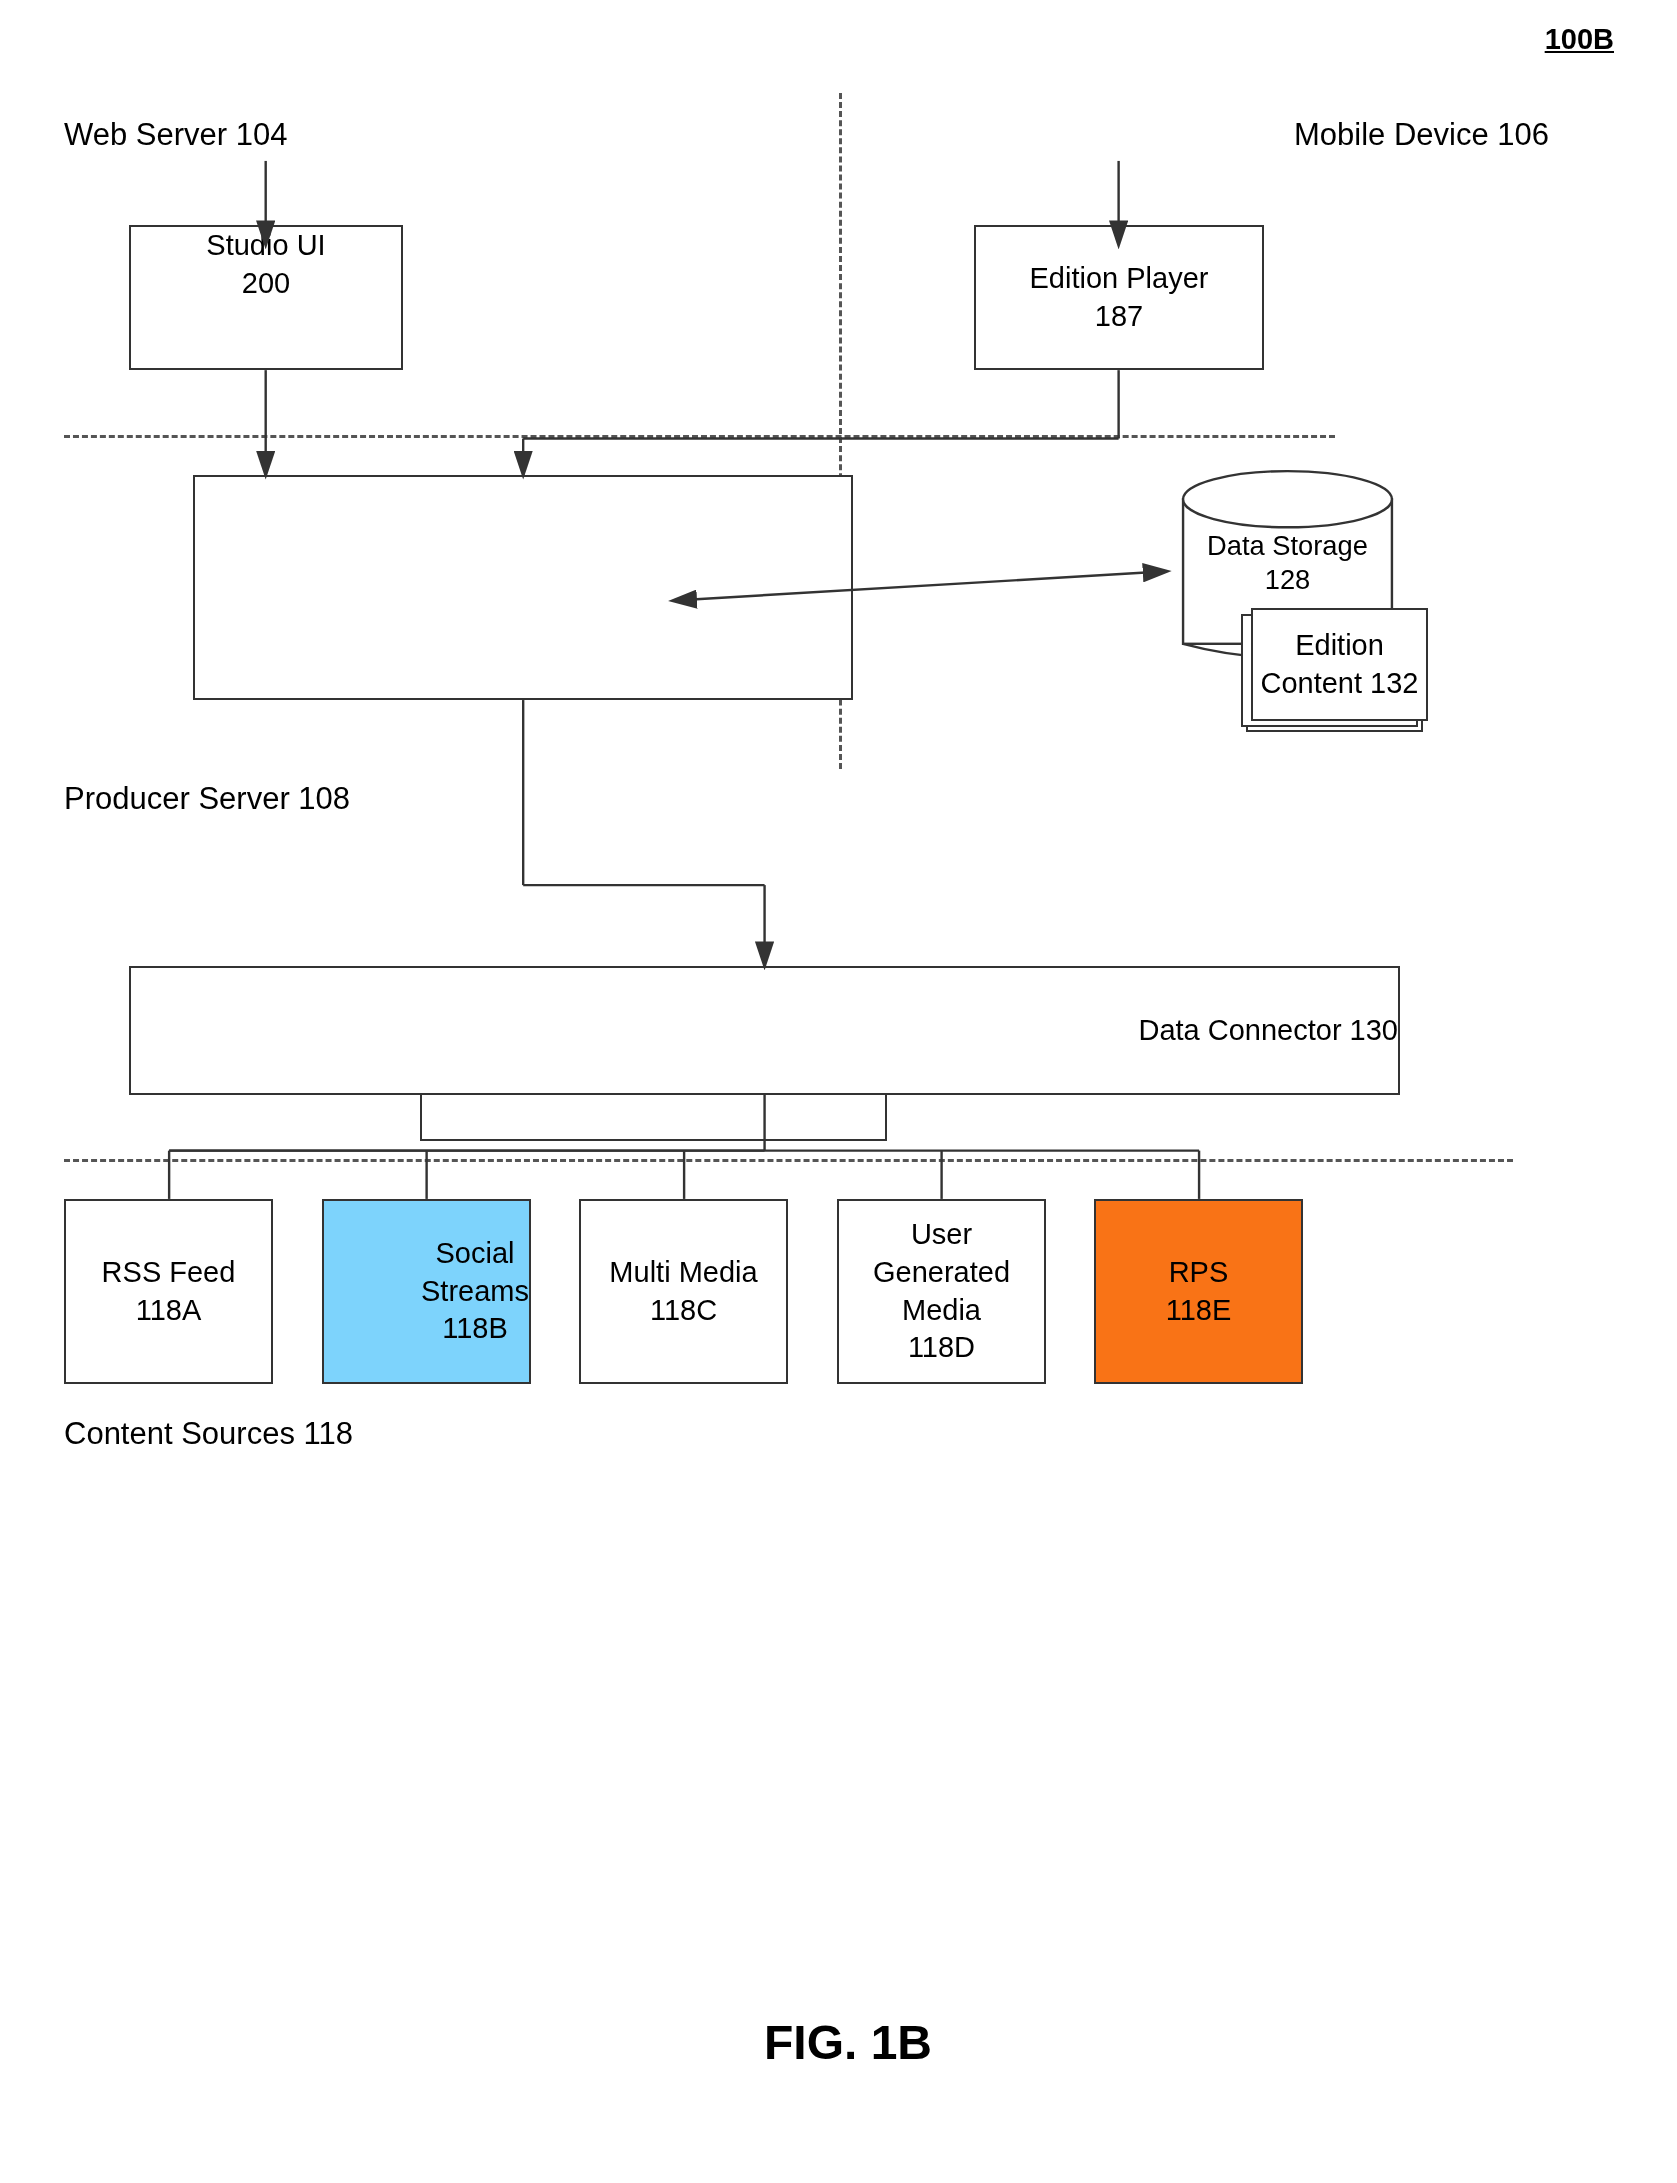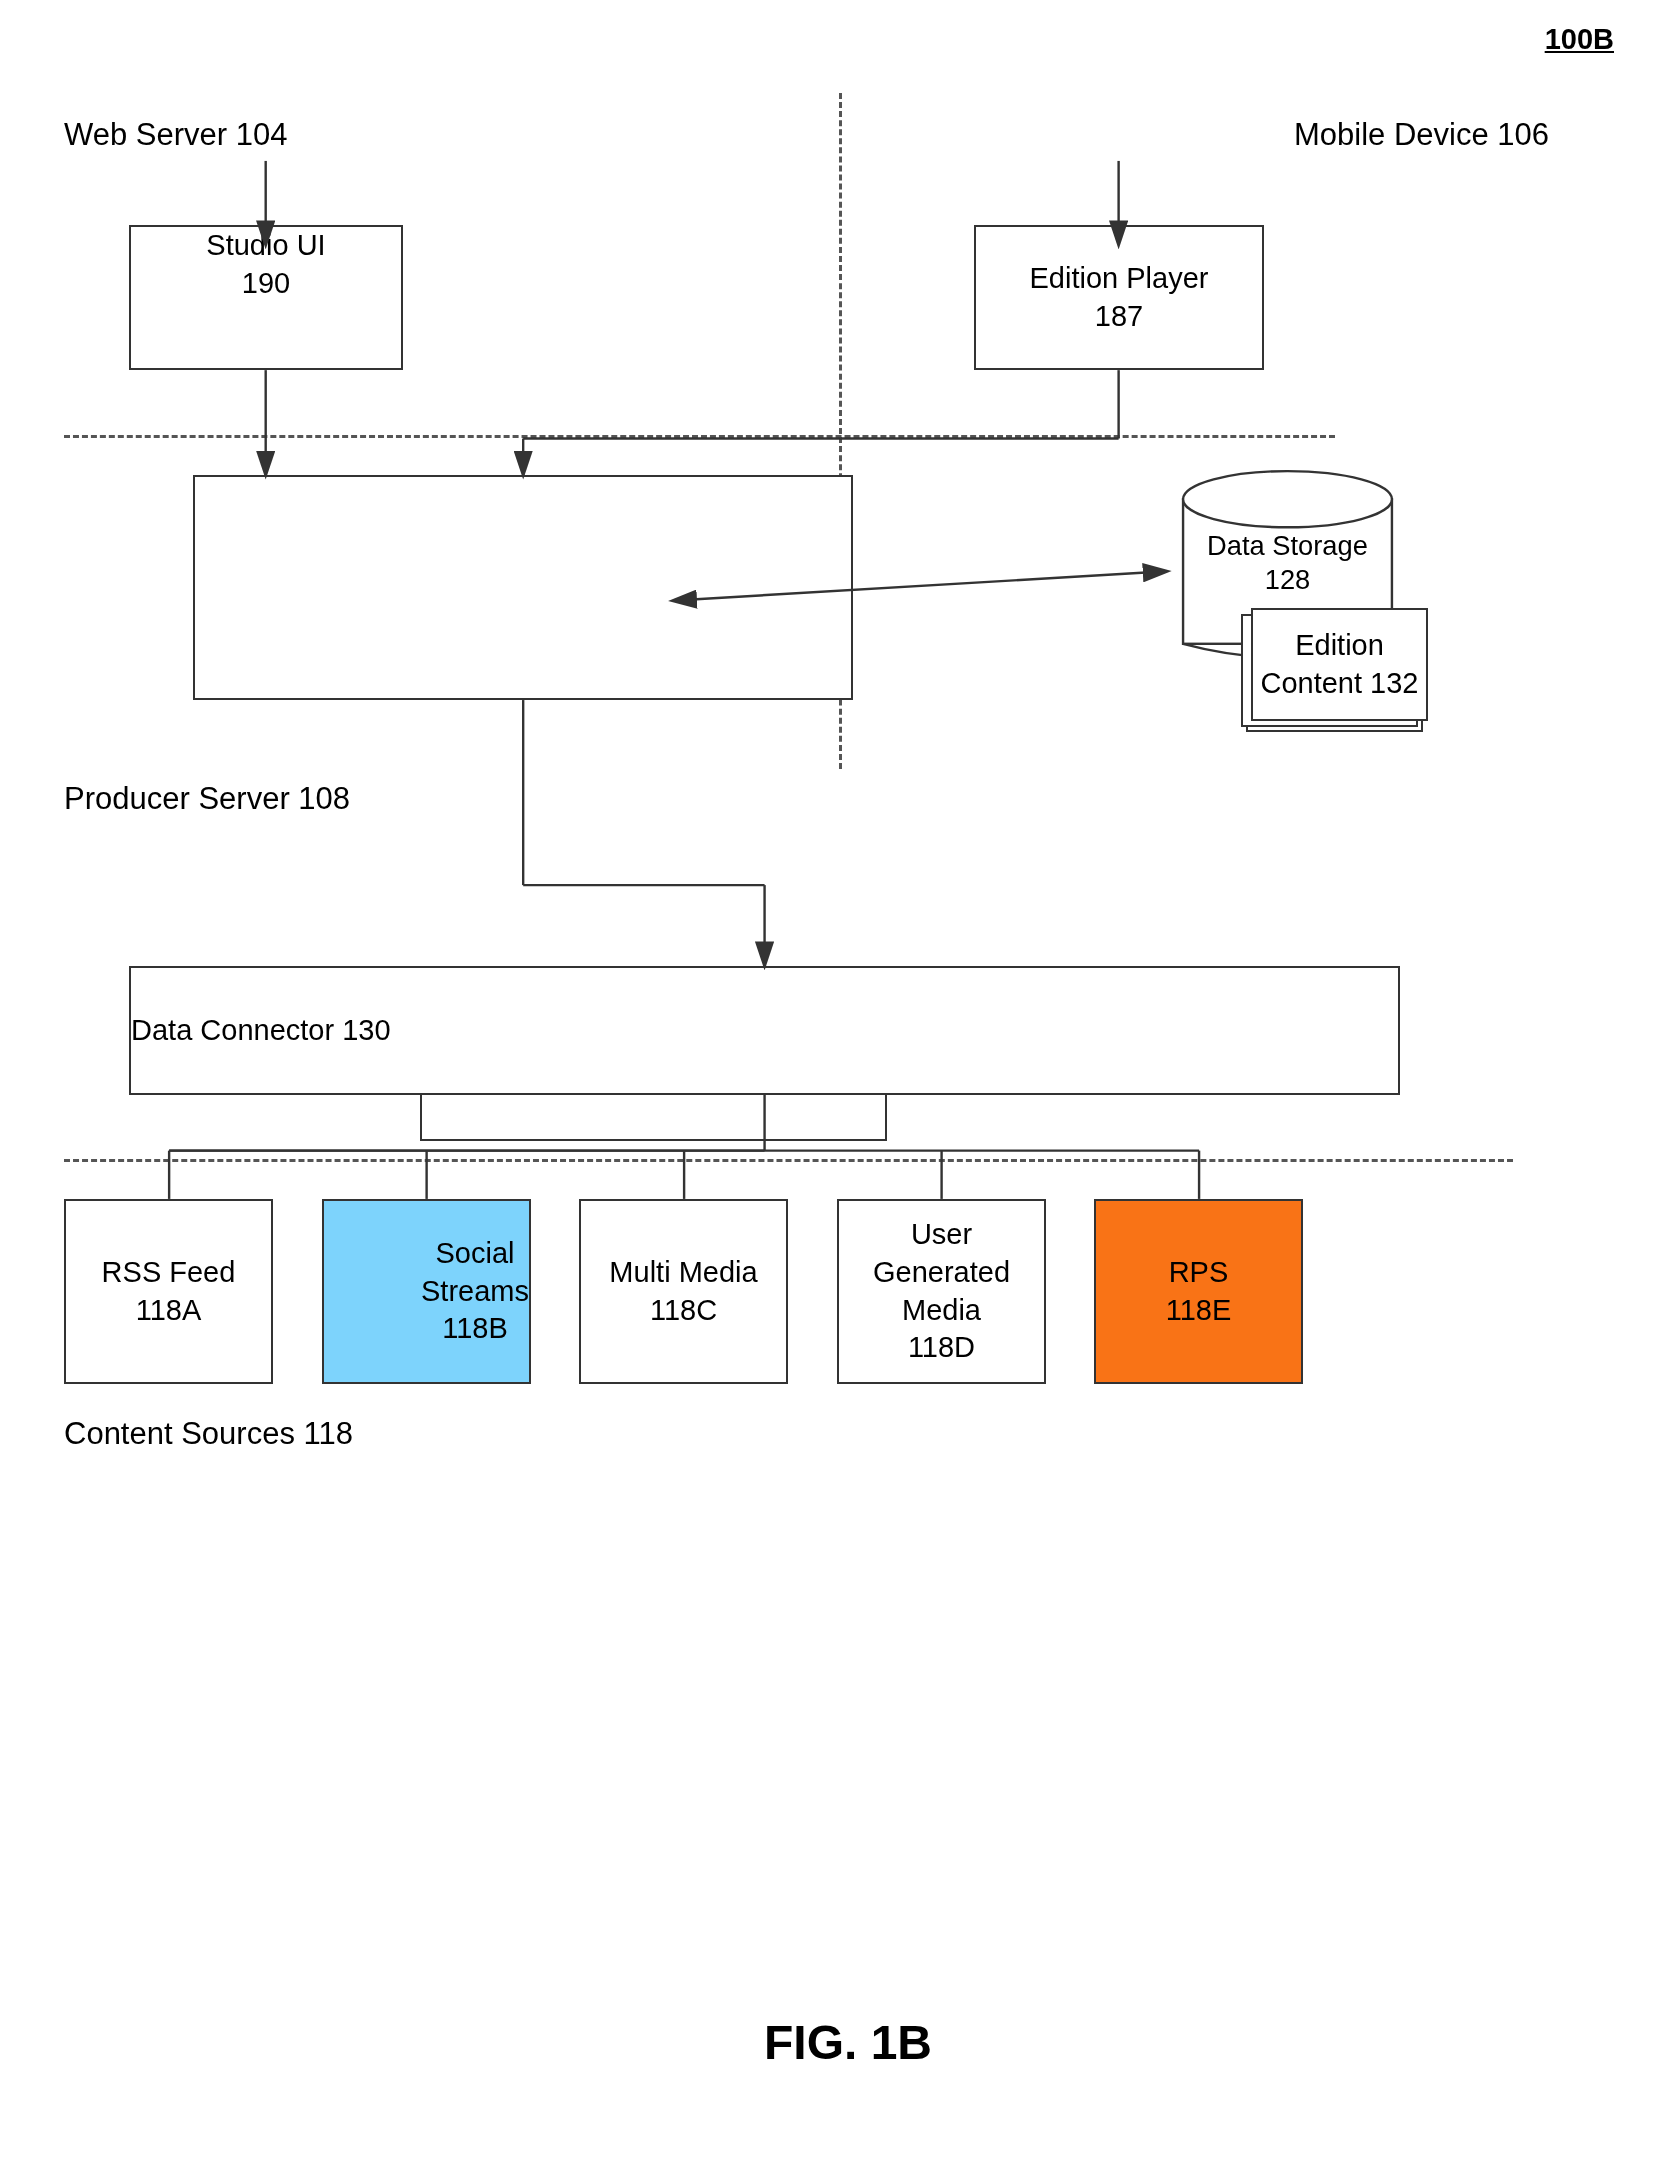--- a/index.html
+++ b/index.html
@@ -136,21 +136,21 @@
     .box-data-connector {
       position: absolute;
       top: 966px;
       left: 129px;
       width: 1271px;
       height: 129px;
       border: 2.4px solid #333;
       background: #fff;
       display: flex;
       align-items: center;
-      justify-content: flex-start;
+      justify-content: flex-end;
     }
 
     
     .dashed-horizontal-2 {
       position: absolute;
       top: 1159px;
       left: 64px;
       width: 1449px;
       height: 1.6px;
       border-top: 3.2px dashed #555;
@@ -278,21 +278,21 @@
   <div class="label-web-server">Web Server 104</div>
   <div class="label-mobile-device">Mobile Device 106</div>
   <div class="label-producer-server">Producer Server 108</div>
   <div class="label-content-sources">Content Sources 118</div>
 
   <div class="dashed-vertical"></div>
 
   <div class="box-studio-ui">
     <div class="box-text">
       <div>Studio UI</div>
-      <div>190</div>
+      <div>200</div>
     </div>
   </div>
 
   <div class="box-edition-player">
     <div class="box-text">
       <div>Edition Player</div>
       <div>187</div>
     </div>
   </div>
 

